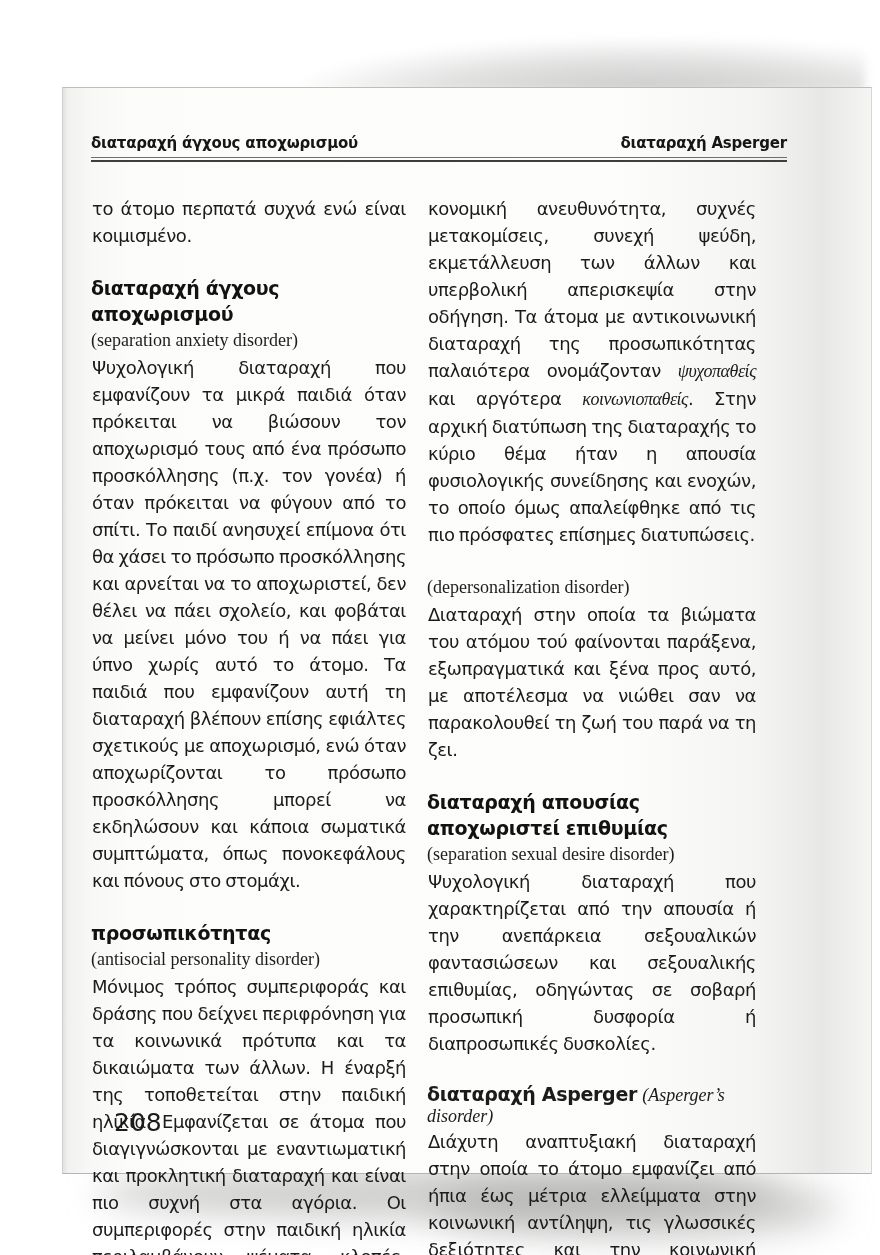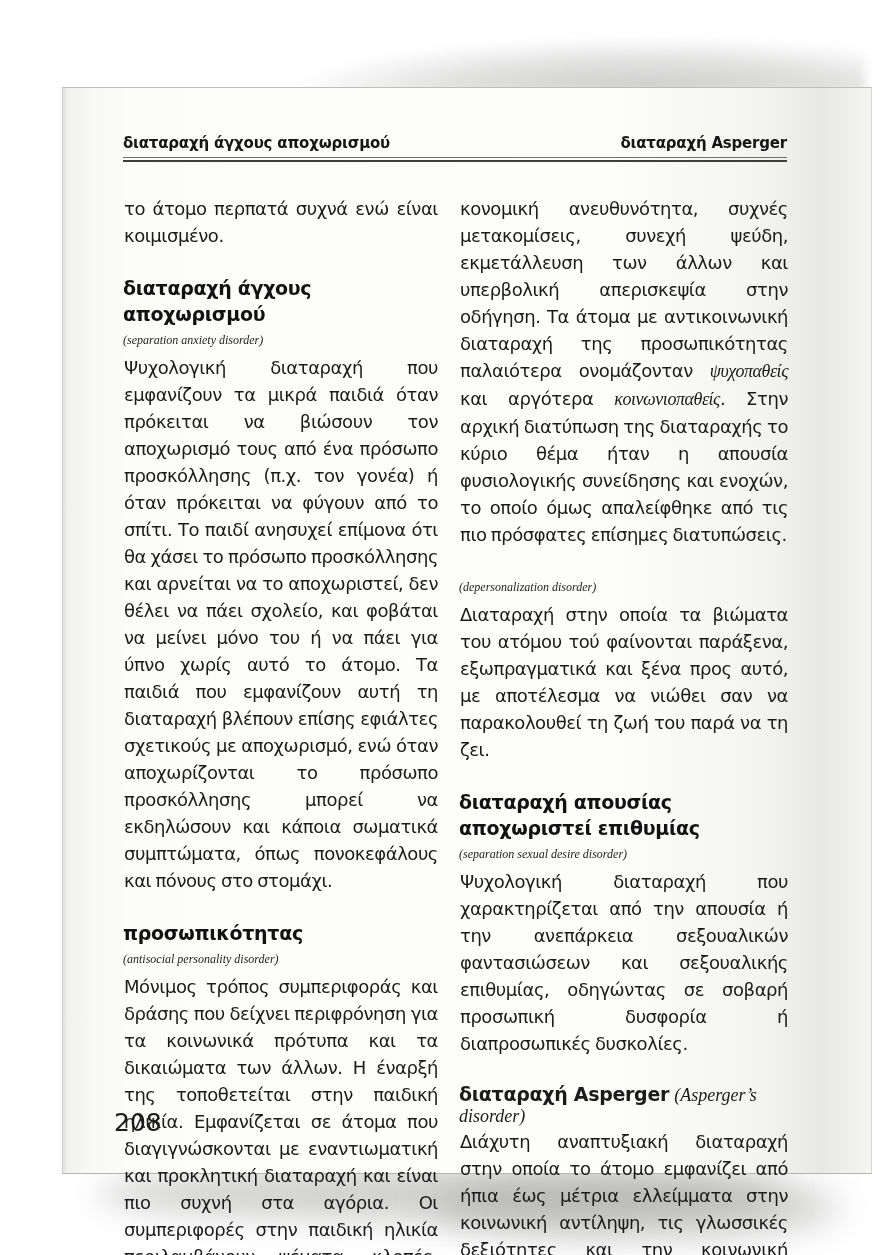--- a/index.html
+++ b/index.html
@@ -53,21 +53,21 @@
         rgba(0,0,0,0.035) 86%,
         rgba(0,0,0,0.085) 94%,
         rgba(0,0,0,0.030) 100%),
       linear-gradient(90deg,
         #e2e2e0 0px, #f1f1ef 5px, #f8f8f6 28px,
         #fcfcfb 70px, #fdfdfc 100%);
     border-top: 1px solid #bdbdbb;
     border-left: 1px solid #cfcfcd;
     border-right: 1px solid #d6d6d4;
     border-bottom: 1px solid #b4b4b2;
-    padding: 46px 84px 0 60px;
+    padding: 46px 84px 0 28px;
     color: #1b1b1b;
   }
   .running-head {
     display: flex;
     justify-content: space-between;
     font-size: 15px;
     font-weight: bold;
     letter-spacing: -0.2px;
     line-height: 18px;
     color: #161616;
@@ -99,22 +99,21 @@
     font-size: 19px;
     font-weight: bold;
     line-height: 26px;
     letter-spacing: -0.3px;
     color: #121212;
     text-align: left;
   }
   .headword .head-line { display: block; }
   .gloss {
     font-family: "Liberation Serif", "DejaVu Serif", serif;
-    font-style: italic;
-    font-size: 12px;
+    font-size: 18px;
     line-height: 26px;
     color: #1d1d1d;
     text-align: left;
   }
   .inline-head { font-size: 19px; font-weight: bold; letter-spacing: -0.3px; }
   .inline-gloss {
     font-family: "Liberation Serif", "DejaVu Serif", serif;
     font-style: italic;
     font-weight: normal;
     font-size: 18px;

